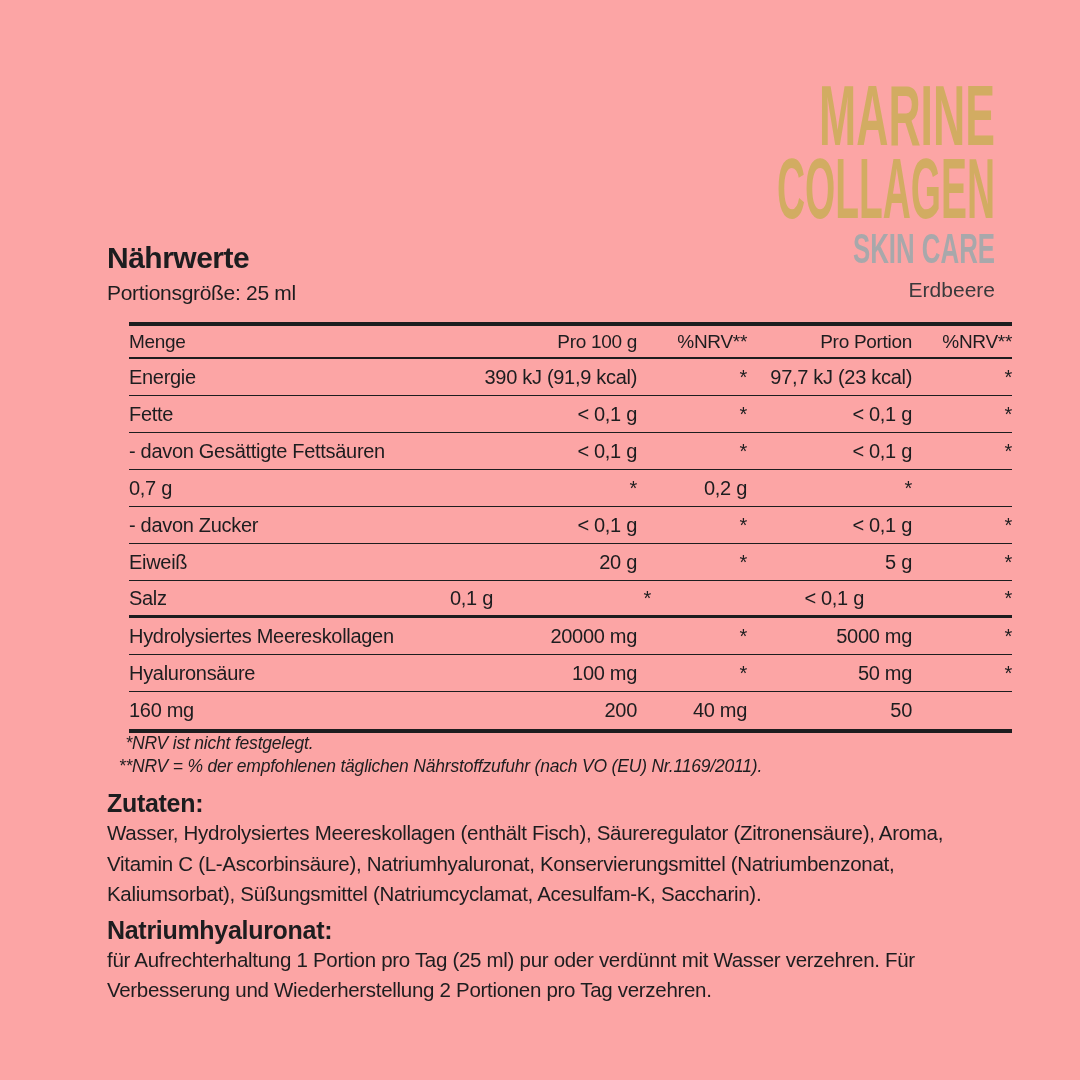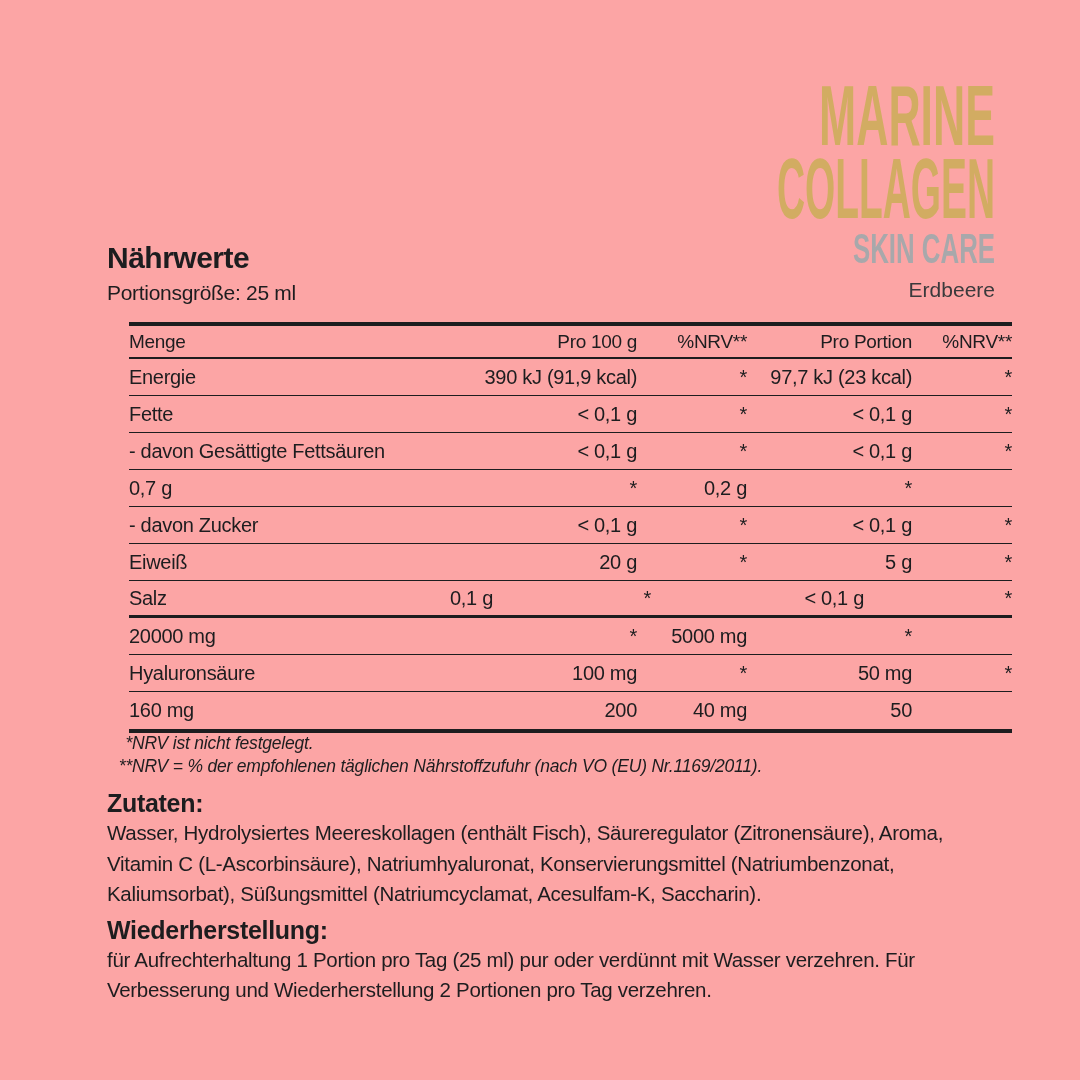--- a/index.html
+++ b/index.html
@@ -179,20 +179,21 @@
 
     <div class="nt-row thick-after">
       <div>Salz</div>
       <div>0,1 g</div>
       <div>*</div>
       <div>&lt; 0,1 g</div>
       <div>*</div>
     </div>
 
     <div class="nt-row">
+      <div>Hydrolysiertes Meereskollagen</div>
       <div>20000 mg</div>
       <div>*</div>
       <div>5000 mg</div>
       <div>*</div>
     </div>
 
     <div class="nt-row">
       <div>Hyaluronsäure</div>
       <div>100 mg</div>
       <div>*</div>
@@ -215,17 +216,17 @@
     </div>
     <div class="footnote">
       <span class="marker">**</span>
       <span class="fn-text">NRV = % der empfohlenen täglichen Nährstoffzufuhr (nach VO (EU) Nr.1169/2011).</span>
     </div>
   </div>
 
   <div class="lower">
     <div class="block-heading">Zutaten:</div>
     <div class="block-body">Wasser, Hydrolysiertes Meereskollagen (enthält Fisch), Säureregulator (Zitronensäure), Aroma, Vitamin C (L-Ascorbinsäure), Natriumhyaluronat, Konservierungsmittel (Natriumbenzonat, Kaliumsorbat), Süßungsmittel (Natriumcyclamat, Acesulfam-K, Saccharin).</div>
-    <div class="block-heading">Wiederherstellung:</div>
+    <div class="block-heading">Natriumhyaluronat:</div>
     <div class="block-body">für Aufrechterhaltung 1 Portion pro Tag (25 ml) pur oder verdünnt mit Wasser verzehren. Für Verbesserung und Wiederherstellung 2 Portionen pro Tag verzehren.</div>
   </div>
 
 </div>
 
 </body></html>

